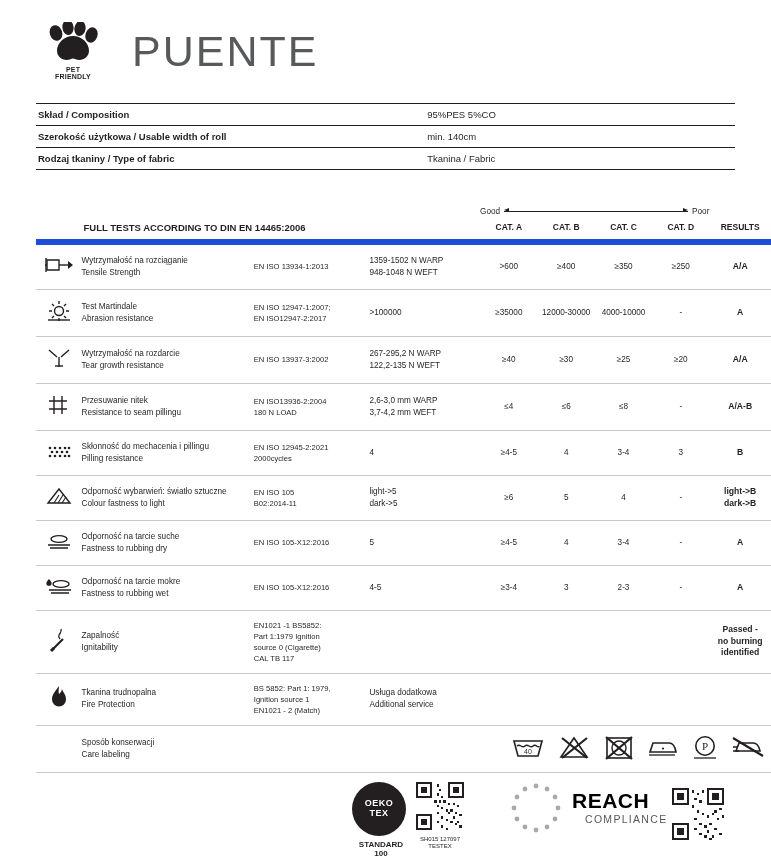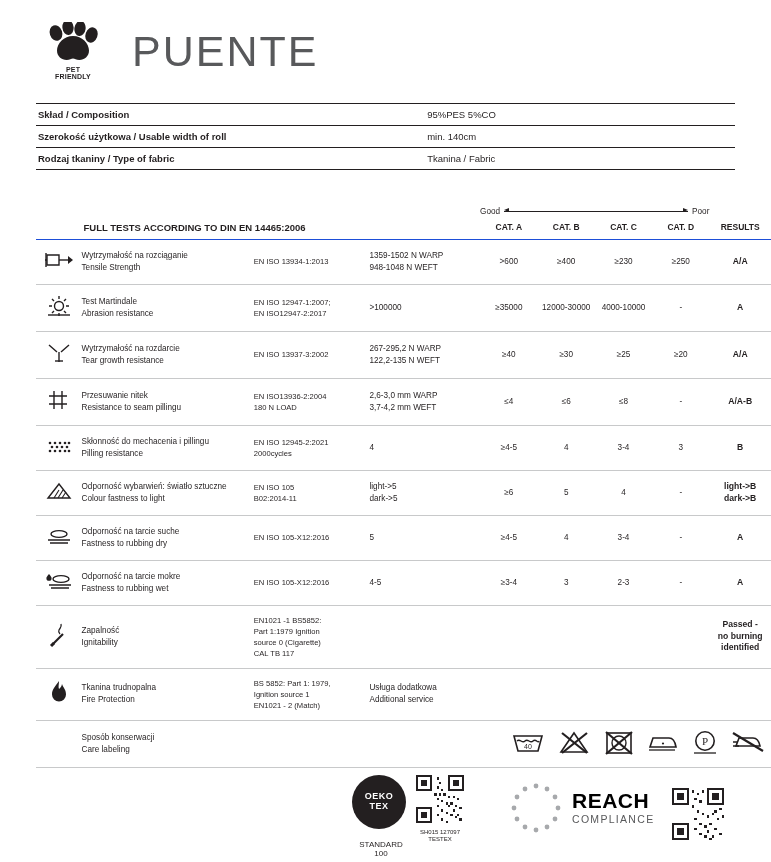--- a/index.html
+++ b/index.html
@@ -36,46 +36,46 @@
   .tbl td, .tbl th { vertical-align: middle; }
 
   .goodpoor { font-size: 8.5px; color:#231f20; }
   .goodpoor-wrap { display:flex; align-items:center; justify-content:center; gap:4px; width: 100%; }
   .arrowline { flex: 1; height:1px; background:#231f20; position:relative; }
   .arrowline:before { content:""; position:absolute; left:0; top:-2.5px; border-top:2.5px solid transparent; border-bottom:2.5px solid transparent; border-right:5px solid #231f20; }
   .arrowline:after { content:""; position:absolute; right:0; top:-2.5px; border-top:2.5px solid transparent; border-bottom:2.5px solid transparent; border-left:5px solid #231f20; }
 
   .hdr-title { font-size: 9.5px; font-weight: bold; padding: 4px 2px 6px 2px; }
   .hdr-cat { font-size: 8.5px; font-weight: bold; text-align:center; padding: 4px 0 6px 0;}
-  .thead-line td { border-bottom: 1px solid #1d4ed8; }
+  .thead-line td { border-bottom: 6px solid #1d4ed8; }
 
   .rowline td { border-bottom: 1px solid #c8c9ca; }
   .r-icon { width: 46px; text-align:center; padding: 9px 0; }
   .r-name { width: 176px; font-size: 8.2px; line-height: 1.45; padding: 9px 4px 9px 0; }
   .r-std  { width: 118px; font-size: 7.6px; line-height: 1.45; padding: 9px 4px 9px 0; }
   .r-val  { width: 112px; font-size: 8.2px; line-height: 1.45; padding: 9px 4px 9px 0; }
   .r-cat  { width: 58px; font-size: 8.2px; text-align:center; padding: 9px 0; }
   .r-res  { width: 62px; font-size: 8.6px; font-weight: bold; text-align:center; padding: 9px 0; line-height:1.35;}
 
   
   .care-icons { display:flex; justify-content:space-between; align-items:center; width: 260px; margin-left: auto; padding-right: 6px;}
 
   
   .footer { position:absolute; left:0; bottom:4px; width: 771px; height: 92px; }
   .oekotex { position:absolute; left: 352px; bottom: 0; display:flex; align-items:flex-start; }
   .oek-badge { width: 58px; text-align:center; }
   .oek-circle { width: 54px; height: 54px; border-radius:50%; background:#231f20; color:#fff; display:flex; flex-direction:column; align-items:center; justify-content:center; }
   .oek-circle div { font-size: 9px; font-weight:bold; line-height:1.05; letter-spacing:.5px;}
-  .oek-std { font-size: 8px; font-weight: normal; margin-top: 11px; line-height:1.15;}
+  .oek-std { font-size: 8px; font-weight: bold; margin-top: 4px; line-height:1.15;}
   .oek-qr { margin-left: 6px; }
   .oek-code { font-size: 6px; text-align:center; line-height:1.3; margin-top:2px;}
   .reach { position:absolute; left: 508px; bottom: 22px; display:flex; align-items:center; }
   .reach-text { margin-left: 8px; }
   .reach-main { font-size: 21px; font-weight: bold; color:#000000; letter-spacing:.5px; line-height:1;}
-  .reach-sub { font-size: 10.5px; color:#58595b; letter-spacing: 1.3px; line-height:1.2; margin-top:2px;}
+  .reach-sub { font-size: 10.5px; color:#58595b; letter-spacing: 1.3px; line-height:1.2; margin-top:2px;margin-left:13px;}
   .qr-right { position:absolute; left: 672px; bottom: 14px; }
 </style>
 </head>
 <body>
 
 <div class="page">
 
   <div class="header">
     <div class="paw-logo">
       <svg width="58" height="42" viewBox="0 0 58 42">
@@ -144,21 +144,21 @@
         </svg>
       </td>
       <td class="r-name">
         <span>Wytrzymałość na rozciąganie</span><br>
         <span>Tensile Strength</span>
       </td>
       <td class="r-std"><span class="ml">EN ISO 13934-1:2013</span></td>
       <td class="r-val"><span class="ml">1359-1502 N WARP<br>948-1048 N WEFT</span></td>
       <td class="r-cat">&gt;600</td>
       <td class="r-cat">≥400</td>
-      <td class="r-cat">≥230</td>
+      <td class="r-cat">≥350</td>
       <td class="r-cat">≥250</td>
       <td class="r-res"><span class="ml">A/A</span></td>
     </tr>
 
     <tr class="rowline">
       <td class="r-icon">
         <svg width="28" height="24" viewBox="0 0 28 24">
           <circle cx="14" cy="12" r="4.5" fill="none" stroke="#231f20" stroke-width="1.4"></circle>
           <g stroke="#231f20" stroke-width="1.4">
             <path d="M14 2v3M14 19v3M4 12h3M21 12h3M7 5l2 2M19 17l2 2M21 5l-2 2M9 17l-2 2"></path>

